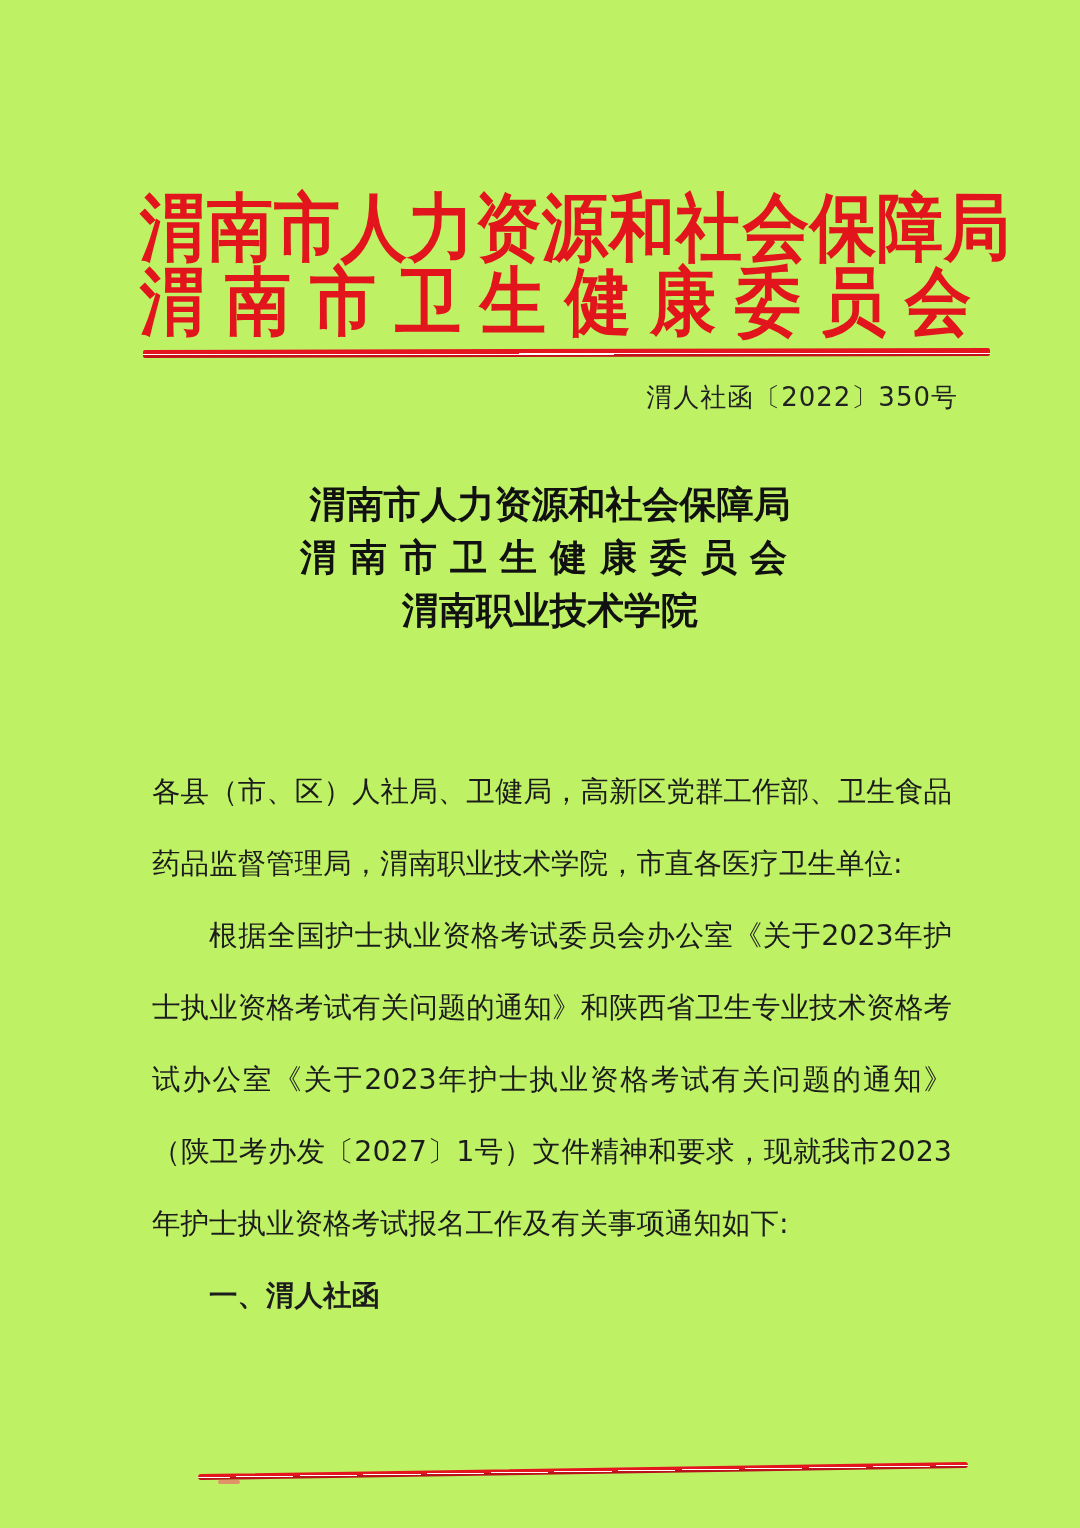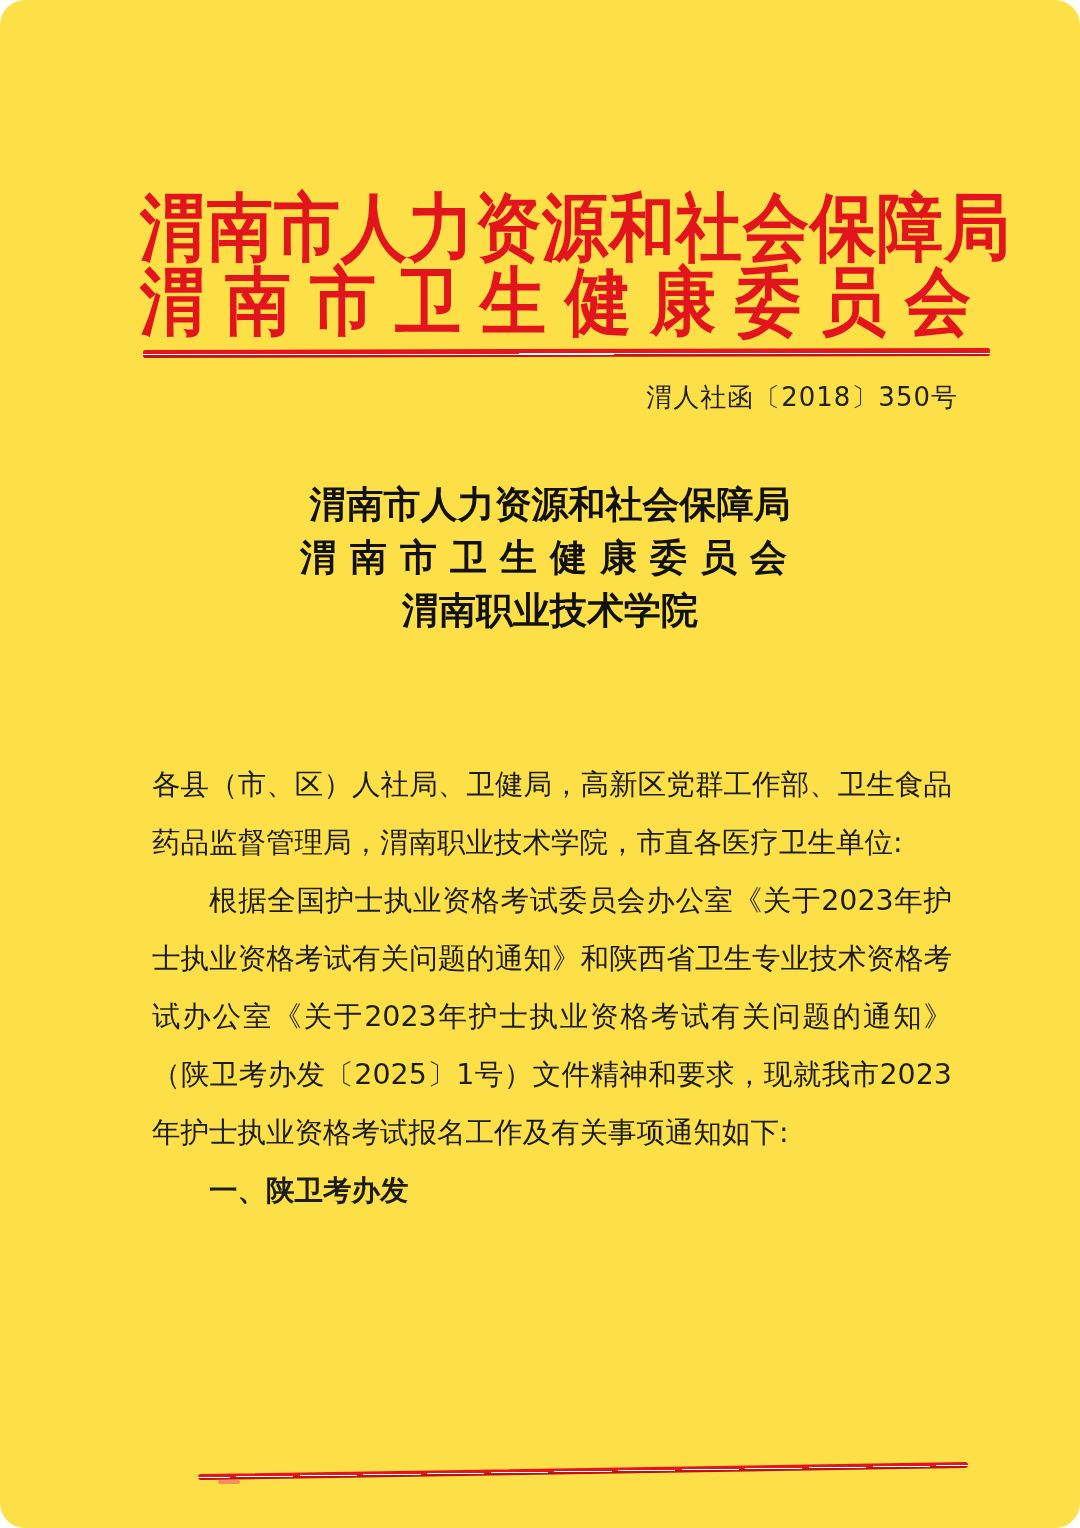--- a/index.html
+++ b/index.html
@@ -12,22 +12,21 @@
       height: 1528px;
       position: relative;
       overflow: hidden;
       font-family: "DejaVu Serif", "Liberation Serif", serif;
       color: #1a1a1a;
     }
     .page {
       position: absolute;
       left: 0; top: 0;
       width: 1080px; height: 1528px;
-      background: #fde047;
-      border-radius: 25px;
+      background: #bef264;
     }
     .letterhead {
       position: absolute;
       left: 140px;
       width: 820px;
       color: #e2141c;
       font-family: "DejaVu Serif", "Liberation Serif", serif;
       font-weight: bold;
       white-space: nowrap;
     }
@@ -82,21 +81,21 @@
       white-space: nowrap;
     }
     .title-line.spaced { letter-spacing: 13px; }
     .body-text {
       position: absolute;
       left: 152px;
       top: 756px;
       width: 800px;
       font-family: "DejaVu Sans", "Liberation Sans", sans-serif;
       font-size: 28.5px;
-      line-height: 58px;
+      line-height: 72px;
       color: #1c1c1c;
       text-align: justify;
       text-justify: inter-character;
     }
     .para { margin: 0; }
     .para.indent { text-indent: 2em; }
     .heading {
       margin: 0;
       text-indent: 2em;
       font-weight: bold;
@@ -127,30 +126,30 @@
 </head>
 <body>
 
 <div class="page">
 
   <div class="letterhead letterhead-line1">渭南市人力资源和社会保障局</div>
   <div class="letterhead letterhead-line2">渭南市卫生健康委员会</div>
 
   <div class="red-rule-top"></div>
 
-  <div class="doc-number">渭人社函〔2018〕350号</div>
+  <div class="doc-number">渭人社函〔2022〕350号</div>
 
   <div class="title-block">
     <div class="title-line">渭南市人力资源和社会保障局</div>
     <div class="title-line spaced">渭南市卫生健康委员会</div>
     <div class="title-line">渭南职业技术学院</div>
   </div>
 
   <div class="body-text">
     <p class="para">各县（市、区）人社局、卫健局，高新区党群工作部、卫生食品药品监督管理局，渭南职业技术学院，市直各医疗卫生单位:</p>
-    <p class="para indent">根据全国护士执业资格考试委员会办公室《关于2023年护士执业资格考试有关问题的通知》和陕西省卫生专业技术资格考试办公室《关于2023年护士执业资格考试有关问题的通知》（陕卫考办发〔2025〕1号）文件精神和要求，现就我市2023年护士执业资格考试报名工作及有关事项通知如下:</p>
-    <p class="heading">一、陕卫考办发</p>
+    <p class="para indent">根据全国护士执业资格考试委员会办公室《关于2023年护士执业资格考试有关问题的通知》和陕西省卫生专业技术资格考试办公室《关于2023年护士执业资格考试有关问题的通知》（陕卫考办发〔2027〕1号）文件精神和要求，现就我市2023年护士执业资格考试报名工作及有关事项通知如下:</p>
+    <p class="heading">一、渭人社函</p>
   </div>
 
   <div class="red-rule-bottom"></div>
   <div class="red-smear"></div>
 
 </div>
 
 </body></html>

